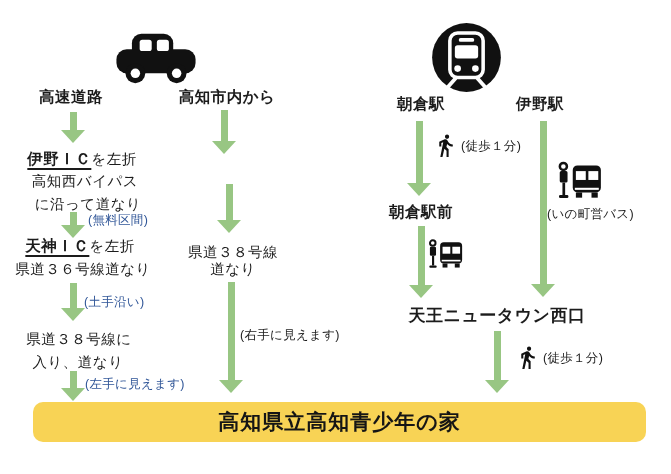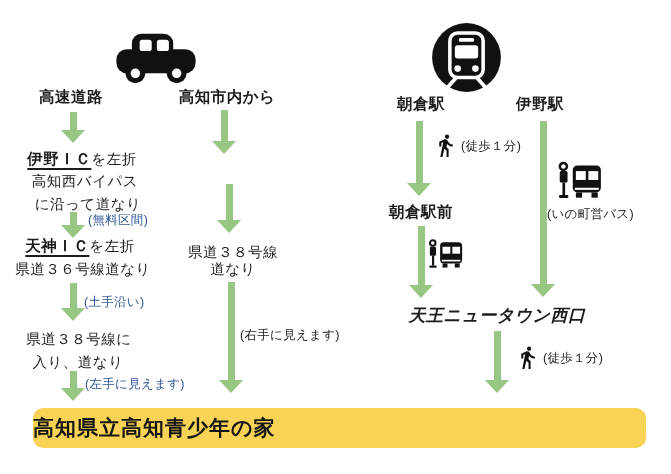--- a/index.html
+++ b/index.html
@@ -5,32 +5,32 @@
   html,body{margin:0;padding:0;background:#ffffff;}
   .canvas{
     position:relative;width:671px;height:474px;background:#fff;overflow:hidden;
     font-family:"Liberation Sans","DejaVu Sans",sans-serif;color:var(--c-ink,#1c1c1c);padding-left:29px;
   }
   
   .t{position:absolute;white-space:nowrap;transform:translateX(-50%);line-height:1.2;}
   .tl{position:absolute;white-space:nowrap;line-height:1.2;}
   .strong{font-weight:700;font-size:15.5px;letter-spacing:.5px;}
   .med{font-weight:500;font-size:14.5px;letter-spacing:.5px;}
-  .big{font-weight:700;font-size:17px;letter-spacing:.5px;font-style:italic;}
+  .big{font-weight:700;font-size:17px;letter-spacing:.5px;}
   .note{font-size:12.5px;font-weight:500;color:var(--c-note,#2f5597);letter-spacing:.3px;}
   .note.dark{color:var(--c-ink,#1c1c1c);text-align:right;}
   .u{border-bottom:2.5px solid var(--c-ink,#1c1c1c);padding-bottom:1px;}
   
   .arrow{position:absolute;width:24px;}
   .arrow .shaft{position:absolute;left:50%;margin-left:-3.5px;top:0;bottom:11px;width:7px;background:var(--c-arrow,#98c683);}
   .arrow .head{position:absolute;left:50%;margin-left:-12px;bottom:0;width:0;height:0;
     border-left:12px solid transparent;border-right:12px solid transparent;border-top:13px solid var(--c-arrow,#98c683);}
   
   .banner{position:absolute;left:33px;top:402px;width:613px;height:40px;border-radius:10px;
-    background:var(--c-banner,#f8d355);display:flex;align-items:center;margin-top:6px;}
+    background:var(--c-banner,#f8d355);display:flex;align-items:center;justify-content:center;}
   .banner span{font-weight:700;font-size:21px;letter-spacing:1px;color:#151515;}
   .icon{position:absolute;}
 </style>
 </head>
 <body>
 
 <div class="canvas">
 
   <svg class="icon" style="left:113px;top:28px;width:86px;height:58px" viewBox="0 0 100 66" aria-hidden="true">
     <rect x="22" y="6" width="48" height="34" rx="11" fill="#111"></rect>

